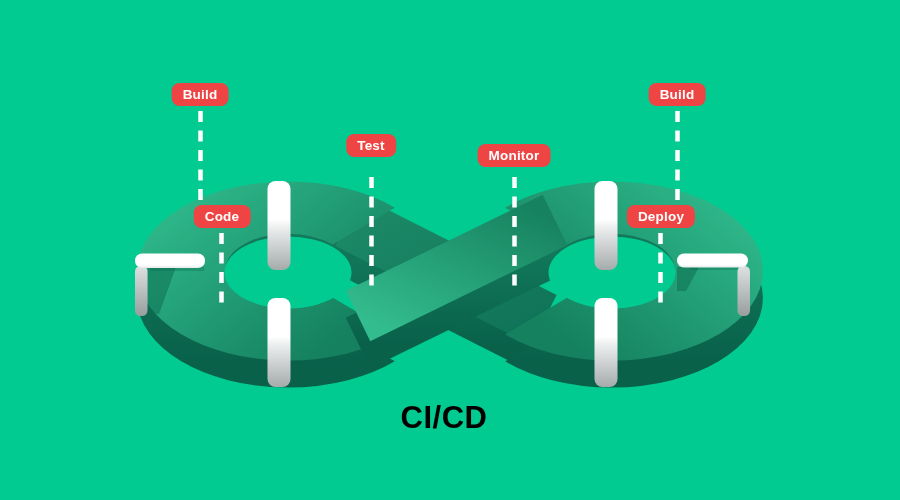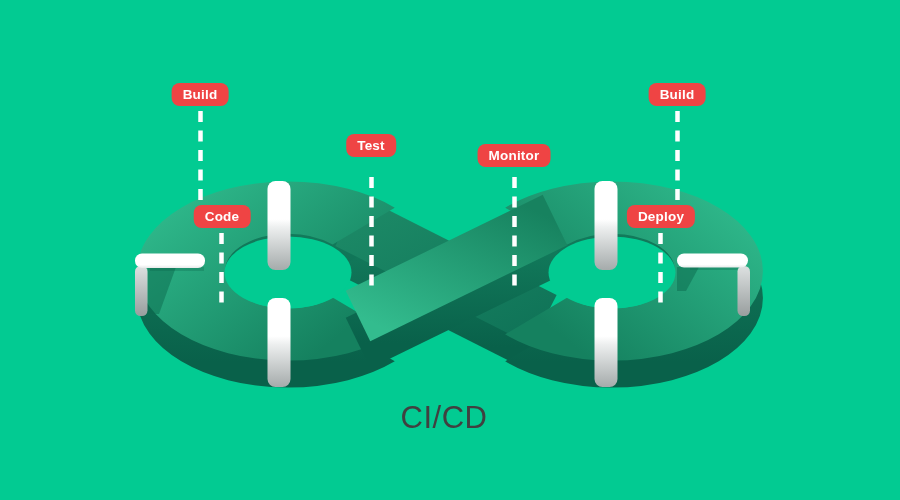--- a/index.html
+++ b/index.html
@@ -30,23 +30,23 @@
     letter-spacing: 0.2px;
     height: 23px;
     line-height: 23px;
     padding: 0 11px;
     border-radius: 8px;
     white-space: nowrap;
   }
   .title {
     position: absolute;
     transform: translateX(-50%);
-    color: #404040;
+    color: #000000;
     font-size: 31px;
-    font-weight: 400;
+    font-weight: 700;
     letter-spacing: 0.5px;
   }
 </style>
 </head>
 <body>
 
 <div id="canvas">
 
   <svg id="ribbon-svg" width="900" height="500" viewBox="0 0 900 500">
     <defs>

